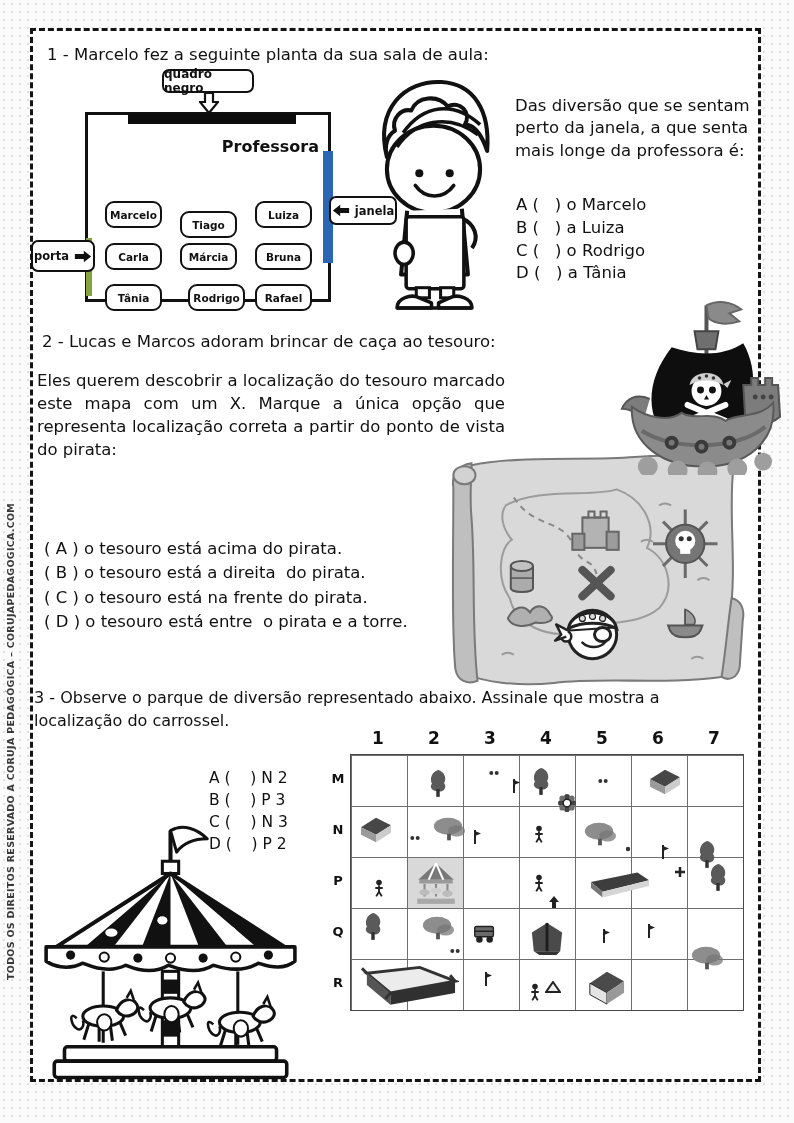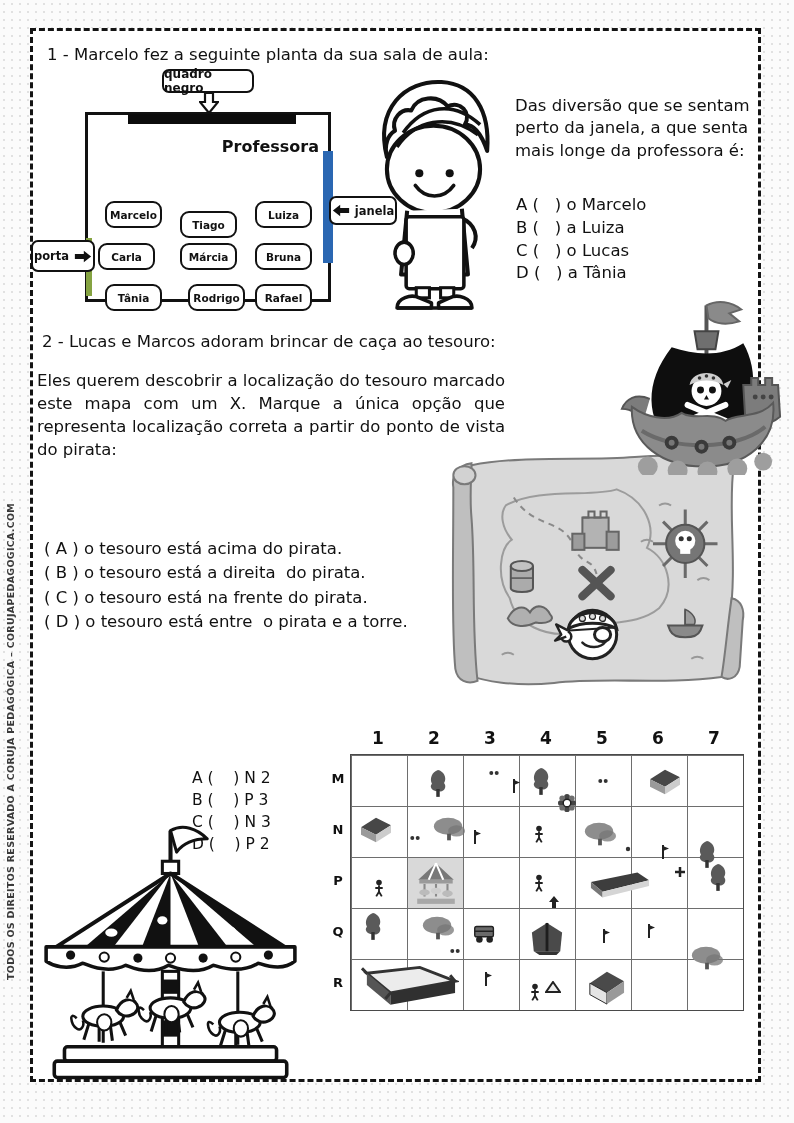--- a/index.html
+++ b/index.html
@@ -78,21 +78,21 @@
       </svg>
   </div>
 
   <div class="room">
     <div class="blackboard"></div>
     <div class="teacher">Professora</div>
 
     <div class="seat" style="left:17px;top:58px;">Marcelo</div>
     <div class="seat" style="left:92px;top:68px;">Tiago</div>
     <div class="seat" style="left:167px;top:58px;">Luiza</div>
-    <div class="seat" style="left:10px;top:100px;">Carla</div>
+    <div class="seat" style="left:17px;top:100px;">Carla</div>
     <div class="seat" style="left:92px;top:100px;">Márcia</div>
     <div class="seat" style="left:167px;top:100px;">Bruna</div>
     <div class="seat" style="left:17px;top:141px;">Tânia</div>
     <div class="seat" style="left:100px;top:141px;">Rodrigo</div>
     <div class="seat" style="left:167px;top:141px;">Rafael</div>
 
     <div class="window-bar" style="background:#2a67b2;"></div>
     <div class="door-bar" style="background:#85a341;"></div>
   </div>
 
@@ -128,21 +128,21 @@
       <path d="M36 231 C36 221 50 217 58 221 L70 226 L70 231 Z" fill="#fff" stroke="#111" stroke-width="3.5" stroke-linejoin="round"></path>
       <path d="M110 231 C110 221 96 217 88 221 L77 226 L77 231 Z" fill="#fff" stroke="#111" stroke-width="3.5" stroke-linejoin="round"></path>
       <path d="M36 231 H110" stroke="#111" stroke-width="3.5"></path>
     </svg>
   </div>
 
   <div class="abs t" style="left:515px;top:95px;width:250px;">Das diversão que se sentam perto da janela, a que senta mais longe da professora é:</div>
   <div class="abs" style="left:516px;top:194px;line-height:1.38;">
     <div class="opt">A (   ) o Marcelo</div>
     <div class="opt">B (   ) a Luiza</div>
-    <div class="opt">C (   ) o Lucas</div>
+    <div class="opt">C (   ) o Rodrigo</div>
     <div class="opt">D (   ) a Tânia</div>
   </div>
 
   <div class="abs t" style="left:42px;top:331px;width:640px;">2 - Lucas e Marcos adoram brincar de caça ao tesouro:</div>
   <div class="abs t" style="left:37px;top:369px;width:468px;text-align:justify;line-height:1.4;">Eles querem descobrir a localização do tesouro marcado este mapa com um X. Marque a única opção que representa  localização correta a partir do ponto de vista do pirata:</div>
   <div class="abs" style="left:44px;top:537px;line-height:1.47;">
     <div class="opt">( A ) o tesouro está acima do pirata.</div>
     <div class="opt">( B ) o tesouro está a direita  do pirata.</div>
     <div class="opt">( C ) o tesouro está na frente do pirata.</div>
     <div class="opt">( D ) o tesouro está entre  o pirata e a torre.</div>
@@ -250,22 +250,23 @@
       <g stroke="#999" stroke-width="2" fill="none">
         <path d="M58 206 q6 -4 12 0"></path>
           <path d="M214 58 q6 -4 12 0"></path>
           <path d="M252 132 q6 -4 12 0"></path>
           <path d="M196 94 q6 -4 12 0"></path>
           <path d="M246 210 q6 -4 12 0"></path>
       </g>
     </svg>
   </div>
 
-
-  <div class="abs" style="left:192px;top:767px;font-size:15.5px;line-height:1.42;">
+  <div class="abs" style="left:34px;top:686px;width:694px;font-size:16px;line-height:1.45;">3 - Observe o parque de diversão representado abaixo. Assinale que mostra a localização do carrossel.</div>
+
+  <div class="abs" style="left:209px;top:767px;font-size:15.5px;line-height:1.42;">
     <div class="optrow">A (    ) N 2</div>
     <div class="optrow">B (    ) P 3</div>
     <div class="optrow">C (    ) N 3</div>
     <div class="optrow">D (    ) P 2</div>
   </div>
 
   <div class="art" style="left:40px;top:818px;z-index:6;">
     <svg width="260" height="268" viewBox="0 0 255 262">
       <defs>
         <g id="horse">

